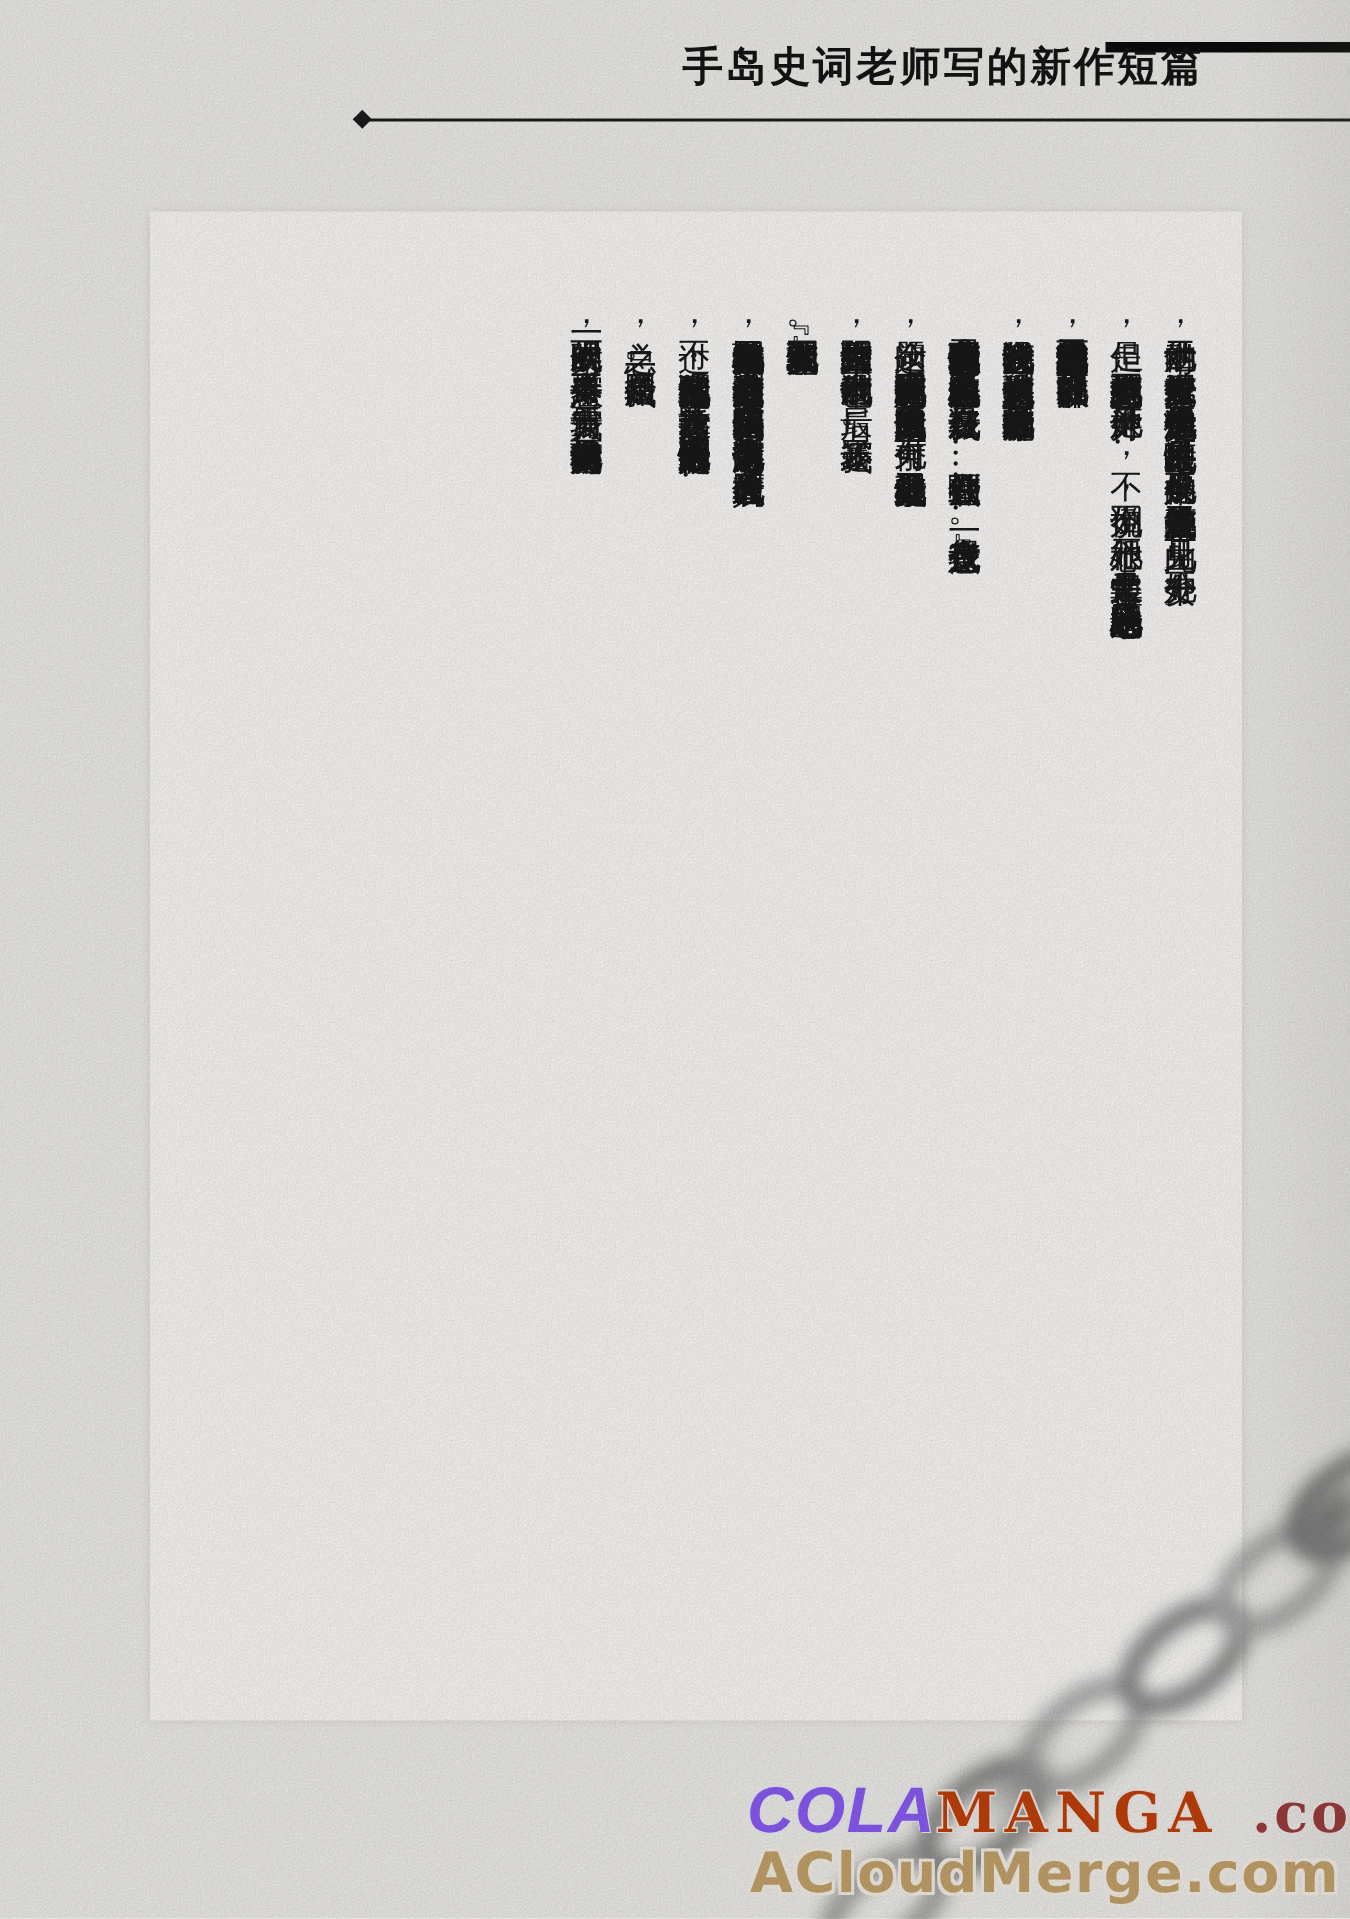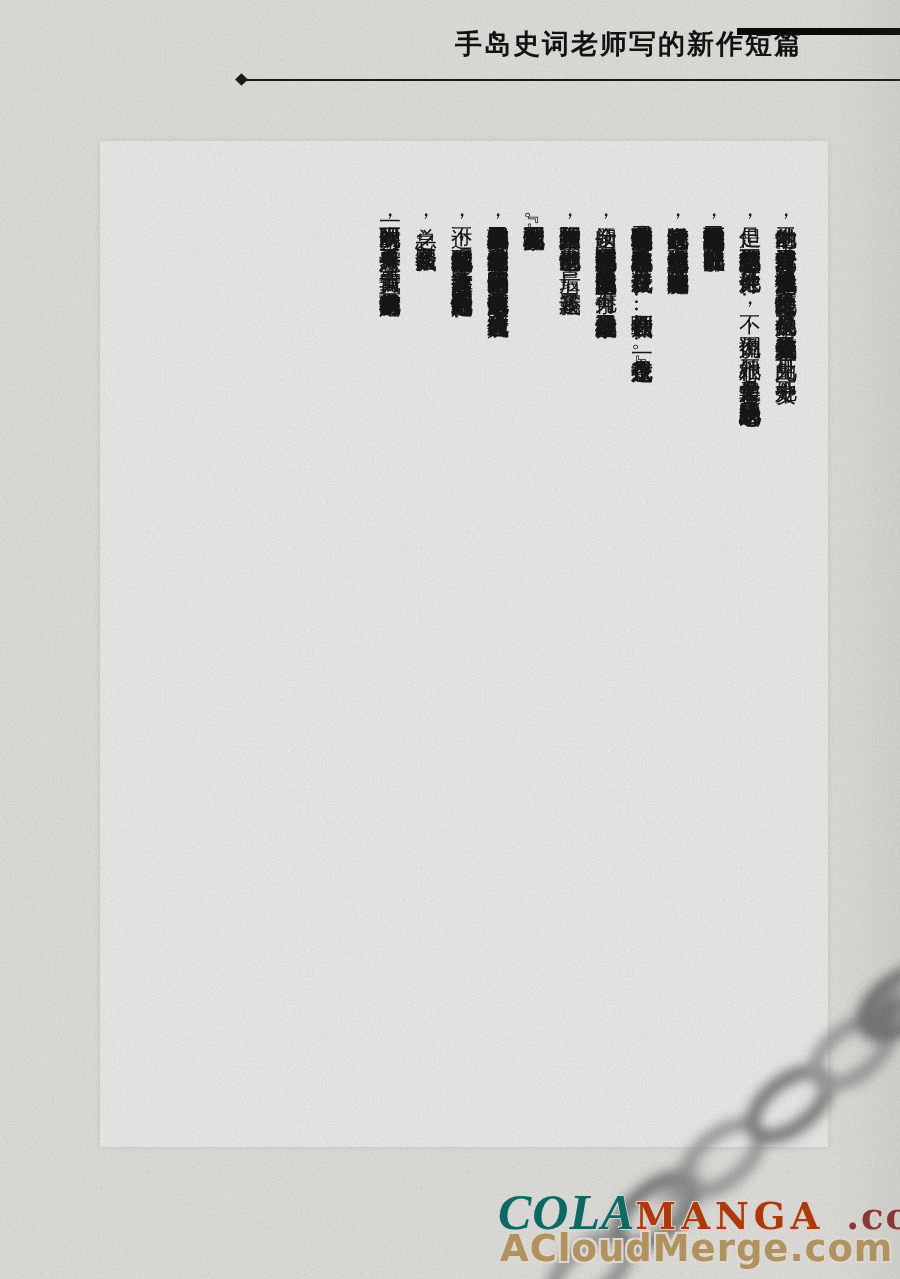--- a/index.html
+++ b/index.html
@@ -59,22 +59,22 @@
     position:absolute;left:440px;top:950px;width:460px;height:329px;
     z-index:10;opacity:0.85;pointer-events:none;
   }
 
   
   .wm1{
     position:absolute;top:1183px;left:498px;z-index:20;
     display:flex;align-items:baseline;white-space:nowrap;
   }
   .wm1 .cola{
-    font-family:Liberation Serif, serif;font-style:italic;font-weight:bold;
-    font-size:50px;color:#0f766e;
+    font-family:Liberation Sans, sans-serif;font-style:italic;font-weight:bold;
+    font-size:43px;color:#8b5cf6;
     text-shadow:1px 1px 0 #e8eef2,-1px -1px 0 #e8eef2;
     letter-spacing:1px;
   }
   .wm1 .manga{
     font-family:"DejaVu Serif",serif;font-weight:bold;
     font-size:37px;color:#c2410c;letter-spacing:5px;
     text-shadow:1px 1px 0 #f3e9e4,-1px -1px 0 #f3e9e4,1px -1px 0 #f3e9e4,-1px 1px 0 #f3e9e4;
   }
   .wm1 .dotcom{
     font-family:"DejaVu Serif",serif;font-weight:bold;

